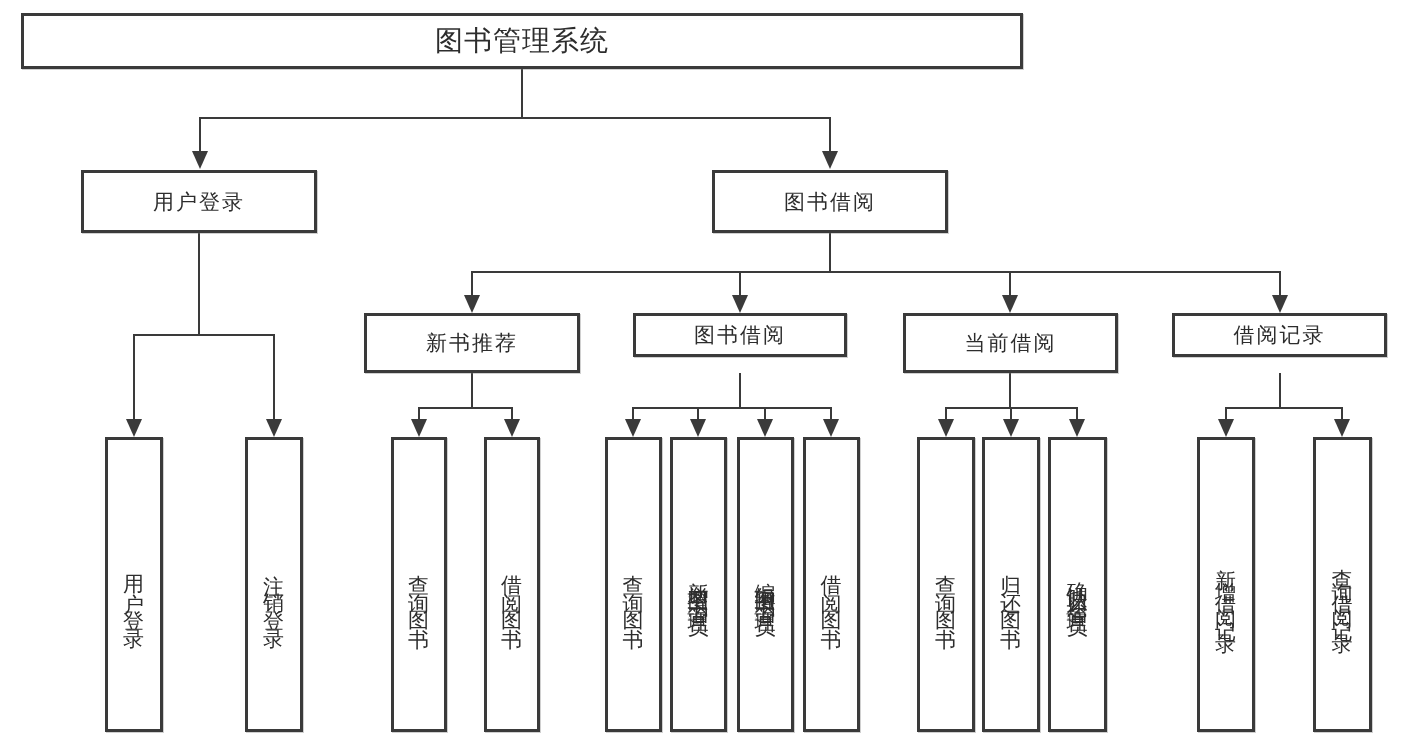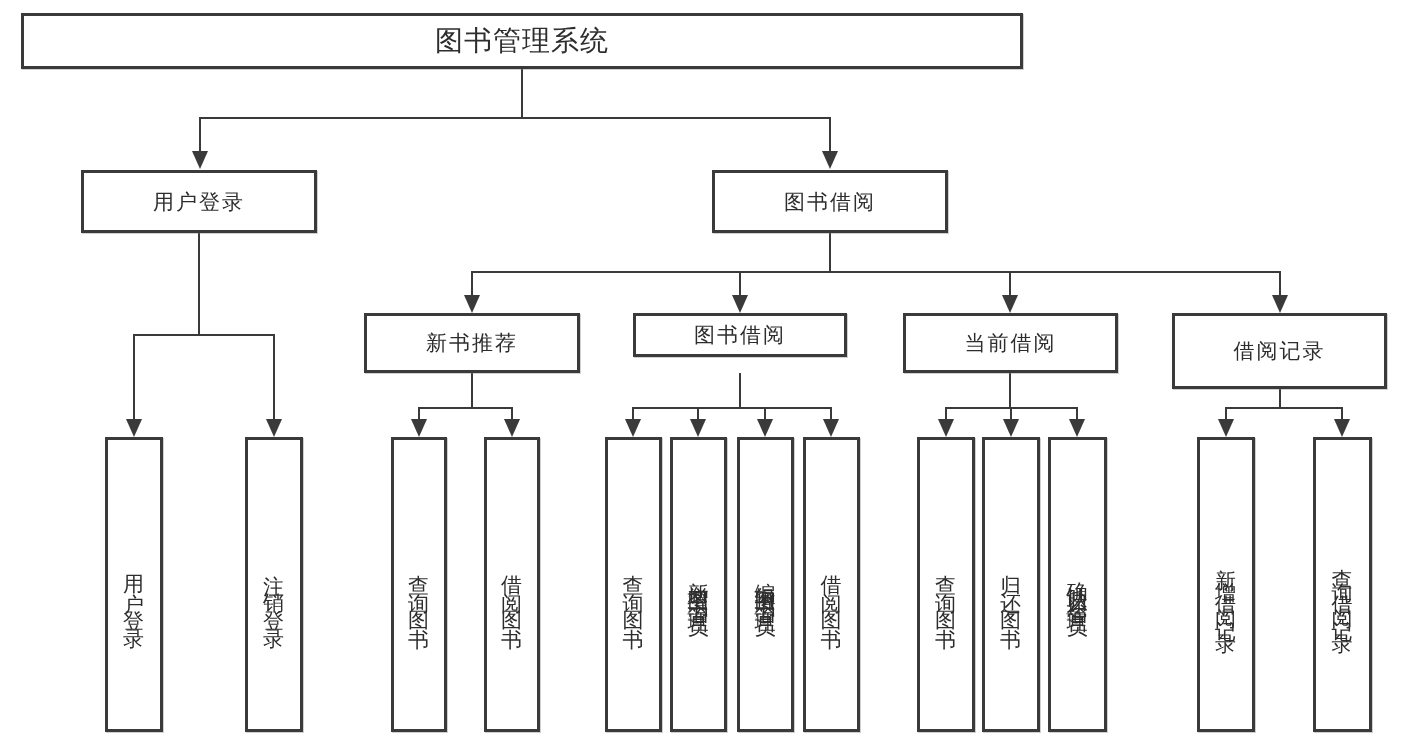--- a/index.html
+++ b/index.html
@@ -136,21 +136,21 @@
 
   <div class="box" style="left:364px;top:313px;width:216px;height:60px">
     <span class="hlbl">新书推荐</span>
   </div>
   <div class="box" style="left:633px;top:313px;width:214px;height:44px">
     <span class="hlbl">图书借阅</span>
   </div>
   <div class="box" style="left:903px;top:313px;width:215px;height:60px">
     <span class="hlbl">当前借阅</span>
   </div>
-  <div class="box" style="left:1172px;top:313px;width:215px;height:76px">
+  <div class="box" style="left:1172px;top:313px;width:215px;height:44px">
     <span class="hlbl">借阅记录</span>
   </div>
 
   <div class="box" style="left:105px;top:437px;width:58px;height:295px">
     <span class="vtext sp-4">用户登录</span>
   </div>
   <div class="box" style="left:245px;top:437px;width:58px;height:295px">
     <span class="vtext sp-4">注销登录</span>
   </div>
 

